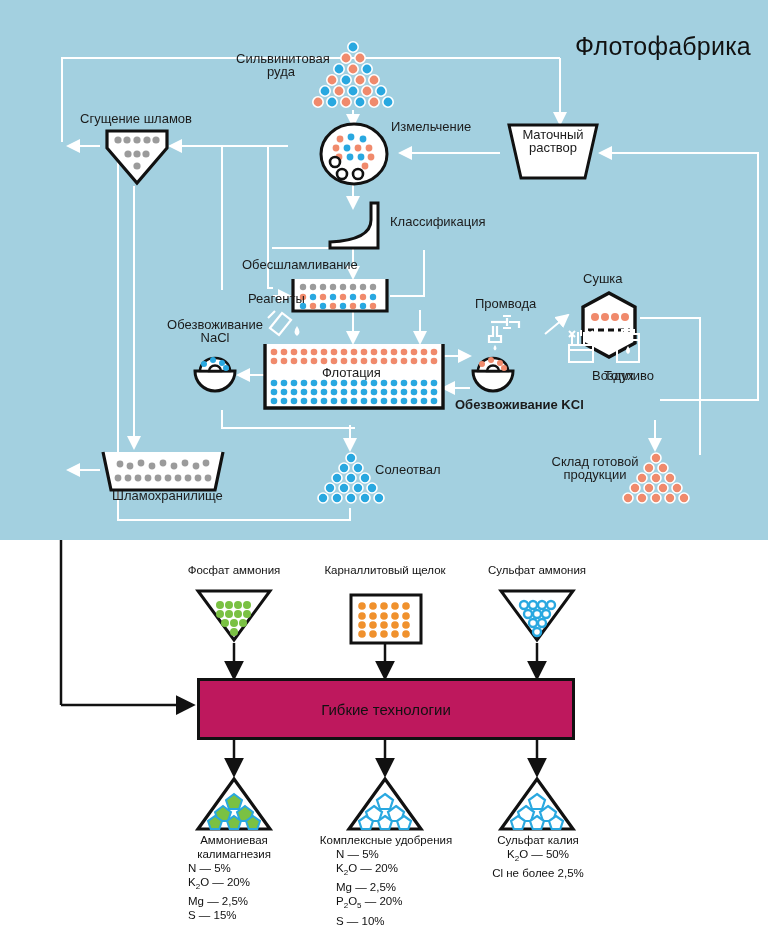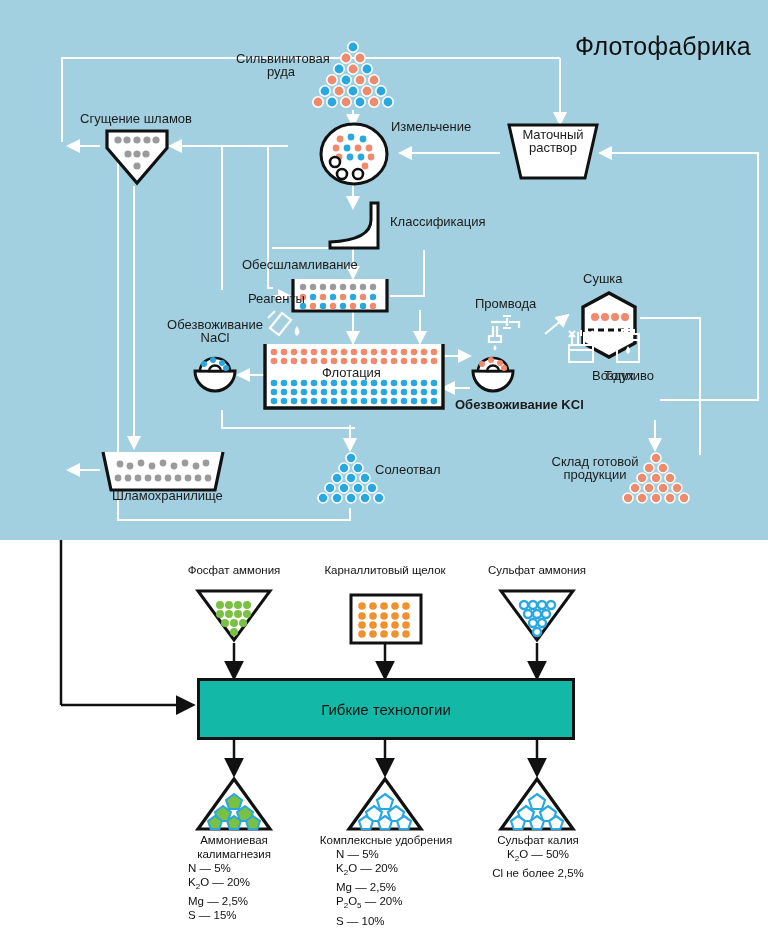--- a/index.html
+++ b/index.html
@@ -10,21 +10,21 @@
   .panel-bottom{position:absolute;left:0;top:540px;width:768px;height:406px;background:#ffffff;}
 
   .abs{position:absolute;}
   .lbl{position:absolute;color:#1b1b1b;font-size:13px;line-height:13px;text-align:center;white-space:pre-line;}
   .lbl.w{white-space:nowrap;}
 
   .title{position:absolute;font-size:25px;color:#111;letter-spacing:.2px;}
 
   svg{display:block;overflow:visible;}
 
-  .flex-box{position:absolute;background:#14b8a6;border:3px solid #111;box-sizing:border-box;
+  .flex-box{position:absolute;background:#be185d;border:3px solid #111;box-sizing:border-box;
             display:flex;align-items:center;justify-content:center;font-size:15px;color:#111;}
 
   .prod-cap{position:absolute;font-size:11.5px;line-height:14px;color:#111;text-align:center;}
   .prod-cap .nm{display:block;}
   .prod-cap .sp{display:block;text-align:left;}
   .sub{font-size:8px;vertical-align:sub;}
   .src-cap{position:absolute;font-size:11.5px;color:#111;text-align:center;white-space:nowrap;}
   .fine-cap{position:absolute;font-size:11.5px;line-height:15px;color:#111;text-align:center;}
 </style>
 </head>

